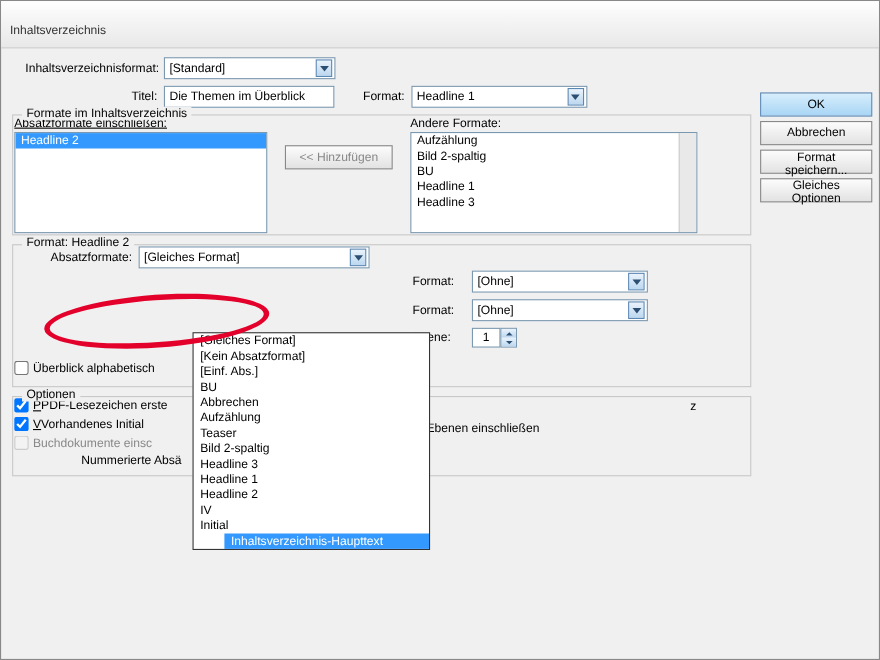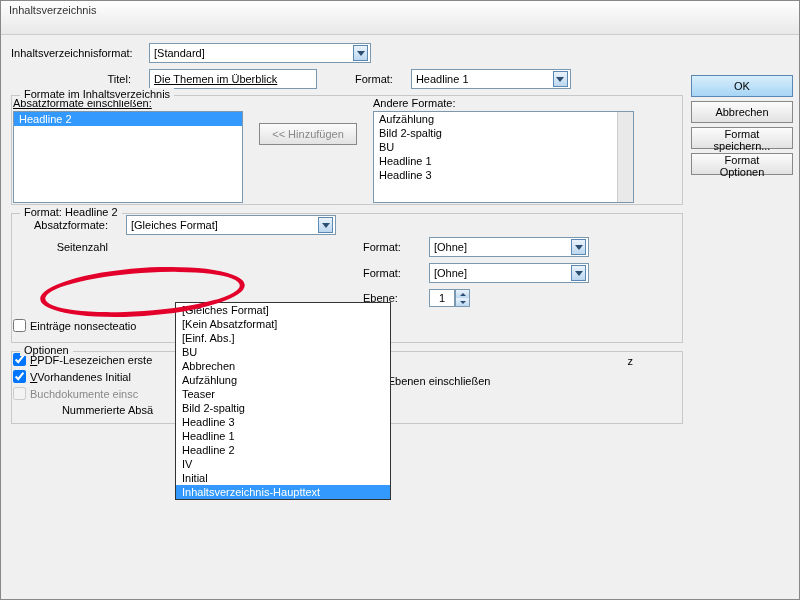--- a/index.html
+++ b/index.html
@@ -1,20 +1,20 @@
 <!DOCTYPE html>
 <html><head>
 <meta charset="utf-8">
 <style>
 *{box-sizing:border-box;margin:0;padding:0;font-family:"Segoe UI",Tahoma,sans-serif;font-size:11px;}
 body{background:#d9c9a9;width:800px;height:600px;overflow:hidden;position:relative;}
 .window{position:absolute;top:0;left:0;width:800px;height:600px;background:#f0f0f0;border:1px solid #888;box-shadow:0 0 6px rgba(0,0,0,.3);}
-.titlebar{height:34px;background:linear-gradient(#fefefe,#e8e8e8);border-bottom:1px solid #ccc;padding:3px 8px;color:#333;}
+.titlebar{height:22px;background:linear-gradient(#fefefe,#e8e8e8);border-bottom:1px solid #ccc;padding:21px 8px;color:#333;}
 .body{padding:8px 10px;position:relative;}
-.row{display:flex;align-items:center;margin-bottom:6px;gap:18px;}
+.row{display:flex;align-items:center;margin-bottom:6px;gap:6px;margin-left:12px;}
 label.lab{text-align:right;width:120px;}
 .txt-input{height:20px;border:1px solid #7a98af;background:#fff;padding:1px 4px;flex:0 0 auto;}
 .select{display:flex;align-items:center;justify-content:space-between;height:20px;border:1px solid #7a98af;background:#fff;padding:1px 2px 1px 4px;cursor:default;}
 .select .arrow{width:15px;height:16px;background:linear-gradient(#eaf3fb,#bcd7ef);border:1px solid #5b87b3;display:flex;align-items:center;justify-content:center;}
 .select .arrow::after{content:"";border-left:4px solid transparent;border-right:4px solid transparent;border-top:5px solid #2c4e72;}
 .fieldset{border:1px solid #c8c8c8;padding:1px;margin-bottom:8px;position:relative;}
 .fieldset .legend{position:absolute;top:-8px;left:8px;background:#f0f0f0;padding:0 4px;}
 .listbox{border:1px solid #7a98af;background:#fff;height:92px;overflow:hidden;}
 .listbox.wscroll{display:flex;}
 .listbox .items{flex:1;}
@@ -23,21 +23,21 @@
 .listitem.sel{background:#3399ff;color:#fff;}
 .btn{height:22px;border:1px solid #888;background:linear-gradient(#fcfcfc,#e2e2e2);padding:0 12px;cursor:default;min-width:80px;}
 .btn.primary{background:linear-gradient(#d7eefc,#a8d5f5);border-color:#5b87b3;}
 .sidebtns{position:absolute;right:6px;top:40px;display:flex;flex-direction:column;gap:4px;width:102px;}
 .sidebtns .btn{min-width:98px;}
 .check{display:flex;align-items:center;gap:4px;margin-bottom:4px;}
 .check input{width:13px;height:13px;}
 .check .u{text-decoration:underline;}
 .dropdown-list{position:absolute;background:#fff;border:1px solid #333;z-index:50;}
 .dropdown-list .opt{padding:1px 6px;cursor:default;}
-.dropdown-list .opt.sel{background:#3399ff;color:#fff;}
+.dropdown-list .opt.sel{background:#3399ff;color:#fff;margin-left:28px;}
 .highlight-oval{position:absolute;border:5px solid #e3002b;border-radius:50%;width:205px;height:48px;z-index:60;pointer-events:none;transform:rotate(-4deg);}
 .bgdoc{position:absolute;bottom:0;left:0;right:0;height:50px;background:#eaecf5;display:flex;color:#2e3b7a;font-size:12px;}
 .bgdoc .col{padding:6px 8px;border-right:1px solid #ccc;flex:1;line-height:1.3;}
 .midbtns{display:flex;flex-direction:column;gap:6px;align-items:center;justify-content:center;}
 .stepper{display:flex;align-items:center;}
 .stepper input{width:26px;height:18px;border:1px solid #7a98af;text-align:center;}
 .stepper .spin{width:15px;height:18px;border:1px solid #7a98af;display:flex;flex-direction:column;}
 .stepper .spin div{flex:1;display:flex;align-items:center;justify-content:center;background:linear-gradient(#eaf3fb,#bcd7ef);}
 .stepper .spin div::after{content:"";border-left:3px solid transparent;border-right:3px solid transparent;}
 .stepper .spin .up::after{border-bottom:3px solid #2c4e72;}
@@ -55,33 +55,33 @@
 <div class="window">
   <div class="titlebar">
     <span>Inhaltsverzeichnis</span>
   </div>
   <div class="body">
 
     <div class="sidebtns">
       <button class="btn primary">OK</button>
       <button class="btn">Abbrechen</button>
       <button class="btn">Format speichern...</button>
-      <button class="btn">Format Optionen</button>
+      <button class="btn">Gleiches Optionen</button>
     </div>
 
     <div class="row">
       <label class="lab">Inhaltsverzeichnisformat:</label>
-      <div class="select" style="width:222px">
+      <div class="select" style="width:156px">
         <span>[Standard]</span>
         <span class="arrow"></span>
       </div>
     </div>
     <div class="row">
       <label class="lab">Titel:</label>
-      <input class="txt-input" style="width: 168px; text-decoration: underline;" value="Die Themen im Überblick">
+      <input class="txt-input" style="width: 155px;" value="Die Themen im Überblick">
       <label style="margin-left:20px">Format:</label>
       <div class="select" style="width:160px">
         <span>Headline 1</span>
         <span class="arrow"></span>
       </div>
     </div>
 
     <div class="fieldset" style="width:672px">
       <div class="legend">Formate im Inhaltsverzeichnis</div>
       <div style="display:flex;gap:10px;align-items:flex-start">
@@ -114,23 +114,20 @@
       <div class="legend">Format: Headline 2</div>
       <div style="display:flex;gap:20px">
         <div style="width:330px">
           <div class="row">
             <label class="lab" style="width:95px">Absatzformate:</label>
             <div class="select" style="width:210px">
               <span>[Gleiches Format]</span>
               <span class="arrow"></span>
             </div>
           </div>
-          <div class="row">
-            <label class="lab" style="width:95px">Seitenzahl</label>
-          </div>
         </div>
         <div style="width:260px;padding-top:22px">
           <div class="row">
             <label style="width:48px">Format:</label>
             <div class="select" style="width:160px">
               <span>[Ohne]</span>
                 <span class="arrow"></span>
             </div>
           </div>
           <div class="row">
@@ -147,21 +144,21 @@
               <div class="spin">
                   <div class="up"></div>
                   <div class="dn"></div>
                 </div>
             </div>
           </div>
         </div>
       </div>
       <div class="check" style="margin-top:6px">
         <input type="checkbox" style="">
-        <span>Einträge nonsecteatio</span>
+        <span>Überblick alphabetisch</span>
       </div>
     </div>
 
     <div class="fieldset" style="width:672px">
       <div class="legend">Optionen</div>
       <div style="display:flex;gap:30px">
         <div style="width:330px">
           <div class="check">
               <input type="checkbox" checked="" style="">
               <span><span class="u">P</span><span>PDF-Lesezeichen erste</span></span>

